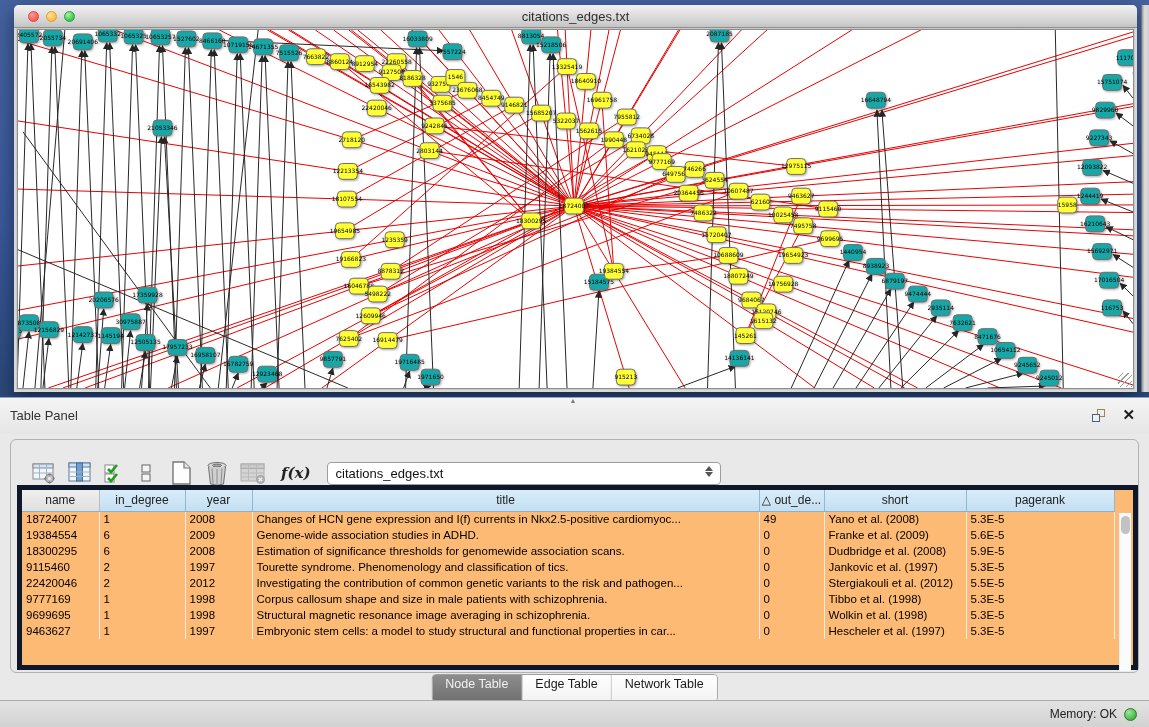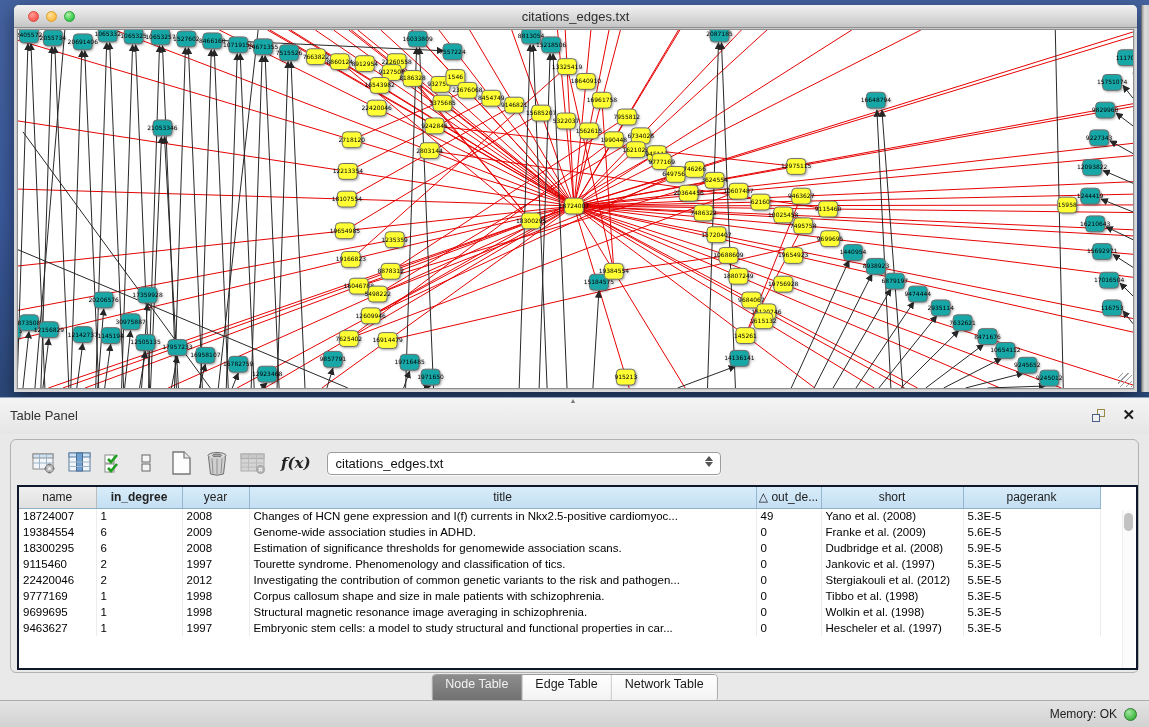--- a/index.html
+++ b/index.html
@@ -39,32 +39,32 @@
   #float-icon { position:absolute; right:42px; top:11px; width:15px; height:14px; }
   #float-icon .sq1 { position:absolute; left:5px; top:0; width:8px; height:8px; border:1.5px solid #9a8a4a; background:transparent; }
   #float-icon .sq2 { position:absolute; left:0; top:5px; width:8px; height:8px; border:1.5px solid #4a5f86; background:#f0f0f0; }
   #close-icon { position:absolute; right:14px; top:8px; font-size:15px; font-weight:bold; color:#1c1c1c; line-height:18px; }
 
   
   #panel-body { position:absolute; left:0; top:434px; width:1149px; height:266px; background:#e9e9e9; }
   #panel-box { position:absolute; left:10px; top:5px; width:1129px; height:234px;
     border:1px solid #b2b2b2; border-radius:6px; background:#e9e9e9; }
 
-  #toolbar { position:absolute; left:0; top:2px; width:100%; height:42px; display:flex; align-items:center; }
+  #toolbar { position:absolute; left:0; top:12px; width:100%; height:42px; display:flex; align-items:center; }
   .tb-icon { flex:0 0 auto; display:flex; align-items:center; justify-content:center; }
   #fx-icon { font-family:"DejaVu Serif", serif; font-style:italic; font-weight:bold; font-size:15px; color:#222; }
   #network-select { position:relative; width:394px; height:23px; margin-left:16px; background:#fff;
     border:1px solid #9d9d9d; border-radius:4px; display:flex; align-items:center; padding:0 8px;
     font-size:13px; color:#111; box-shadow:0 1px 1px rgba(255,255,255,.8); }
   #network-select .arrows { position:absolute; right:7px; top:3px; display:flex; flex-direction:column; gap:1px; }
   #network-select .arrows i { display:block; width:0; height:0; border-left:4px solid transparent; border-right:4px solid transparent; }
   #network-select .arrows .up { border-bottom:5px solid #555; }
   #network-select .arrows .dn { border-top:5px solid #555; }
 
-  #tablewrap { position:absolute; left:6px; top:45px; width:1121px; height:185px; background:#ffffff; border:2px solid #0f172a; }
+  #tablewrap { position:absolute; left:6px; top:45px; width:1121px; height:185px; background:#fdba74; border:5px solid #0f172a; }
   #data-table { border-collapse:collapse; table-layout:fixed; font-size:11.5px; color:#000; }
   #data-table th { height:21px; font-weight:normal; font-size:12px; color:#222; text-align:center;
     background:linear-gradient(180deg,#d8ecf9,#c3dff2); border-right:1px solid #93b7cf; border-bottom:1px solid #8fafc6; overflow:hidden; white-space:nowrap; }
   #data-table th.hdr-name { background:linear-gradient(180deg,#efefef,#e0e0e0); border-right:1px solid #bcbcbc; }
   #data-table td { height:16px; padding:0 4px; border-right:1px solid #ececec; overflow:hidden; white-space:nowrap; }
   #tbl-scrollbar { position:absolute; right:2px; top:23px; width:12px; height:158px; background:#fbfbfb; border-left:1px solid #eee; }
   #tbl-scroll-thumb { margin:3px 1px 0 1px; height:18px; border-radius:6px; background:#c2c2c2; }
 
   
   #tabs { position:absolute; left:50%; transform:translateX(-50%); top:240px; height:28px; display:flex;
@@ -857,26 +857,26 @@
               <i class="dn"></i>
             </span>
         </div>
       </div>
 
       <div id="tablewrap">
         <table id="data-table">
           <thead id="table-head">
               <tr>
                 <th class="hdr-name" style="width: 77px;">name</th>
-                <th class="hdr-blue" style="width: 86px; font-weight: bold;">in_degree</th>
+                <th class="hdr-blue" style="width: 86px;">in_degree</th>
                 <th class="hdr-blue" style="width: 67px;">year</th>
                 <th class="hdr-blue" style="width: 507px;">title</th>
                 <th class="hdr-blue" style="width: 65px;">△ out_de...</th>
                 <th class="hdr-blue" style="width: 142px;">short</th>
-                <th class="hdr-blue" style="width: 137px; margin-top: 32px;">pagerank</th>
+                <th class="hdr-blue" style="width: 148px; margin-top: 32px;">pagerank</th>
               </tr>
             </thead>
           <tbody id="table-body">
               <tr>
                 <td>18724007</td>
                 <td>1</td>
                 <td>2008</td>
                 <td>Changes of HCN gene expression and I(f) currents in Nkx2.5-positive cardiomyoc...</td>
                 <td>49</td>
                 <td>Yano et al. (2008)</td>

